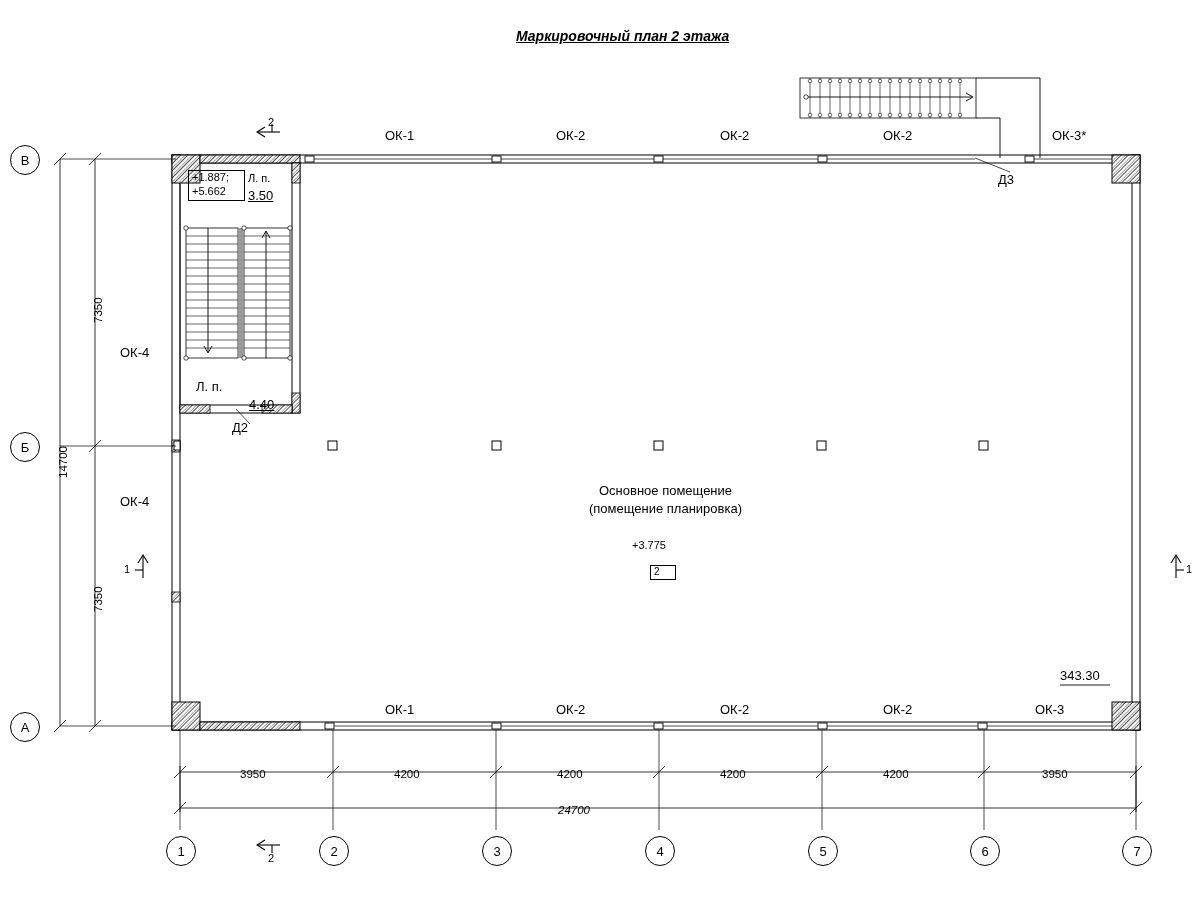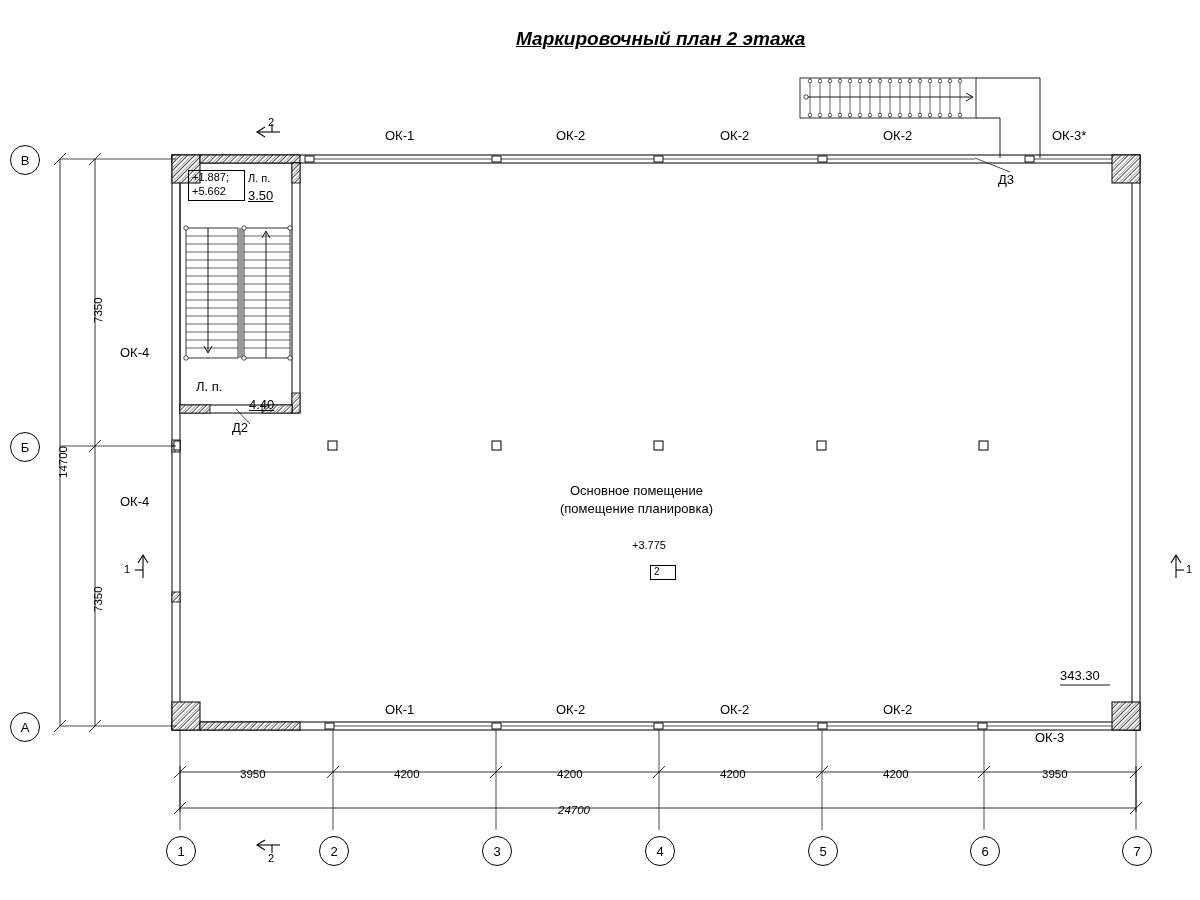--- a/index.html
+++ b/index.html
@@ -15,21 +15,21 @@
     position: relative;
     width: 1200px;
     height: 900px;
     overflow: hidden;
     background: #ffffff;
   }
   .abs { position: absolute; }
   .title {
     font-style: italic;
     font-weight: bold;
-    font-size: 19px;
+    font-size: 14px;
     text-decoration: underline;
     white-space: nowrap;
   }
   .lbl {
     font-size: 13px;
     white-space: nowrap;
     text-align: center;
   }
   .lbl-sm {
     font-size: 11px;
@@ -52,20 +52,21 @@
     align-items: center;
     justify-content: center;
     font-size: 13px;
     background: #fff;
   }
   .room-name {
     font-size: 13px;
     text-align: center;
     line-height: 1.35;
     white-space: nowrap;
+    margin-left: 29px;
   }
   .boxed {
     border: 1px solid #000;
     font-size: 11px;
     padding: 0px 15px 1px 3px;
     display: inline-block;
     line-height: 1.2;
   }
   .underline { text-decoration: underline; }
   svg { display: block; }
@@ -359,21 +360,21 @@
   <div class="abs lbl" style="left:385px; top:128px;">ОК-1</div>
   <div class="abs lbl" style="left:556px; top:128px;">ОК-2</div>
   <div class="abs lbl" style="left:720px; top:128px;">ОК-2</div>
   <div class="abs lbl" style="left:883px; top:128px;">ОК-2</div>
   <div class="abs lbl" style="left:1052px; top:128px;">ОК-3*</div>
 
   <div class="abs lbl" style="left:385px; top:702px;">ОК-1</div>
   <div class="abs lbl" style="left:556px; top:702px;">ОК-2</div>
   <div class="abs lbl" style="left:720px; top:702px;">ОК-2</div>
   <div class="abs lbl" style="left:883px; top:702px;">ОК-2</div>
-  <div class="abs lbl" style="left:1035px; top:702px;margin-top:28px;">ОК-3</div>
+  <div class="abs lbl" style="left:1035px; top:702px;">ОК-3</div>
 
   <div class="abs lbl" style="left:120px; top:345px;">ОК-4</div>
   <div class="abs lbl" style="left:120px; top:494px;">ОК-4</div>
 
   <div class="abs lbl" style="left:232px; top:420px;">Д2</div>
   <div class="abs lbl" style="left:998px; top:172px;">Д3</div>
 
   <div class="abs boxed" style="left:188px; top:170px; line-height:1.25;">
     <div>+1.887;</div>
     <div>+5.662</div>

